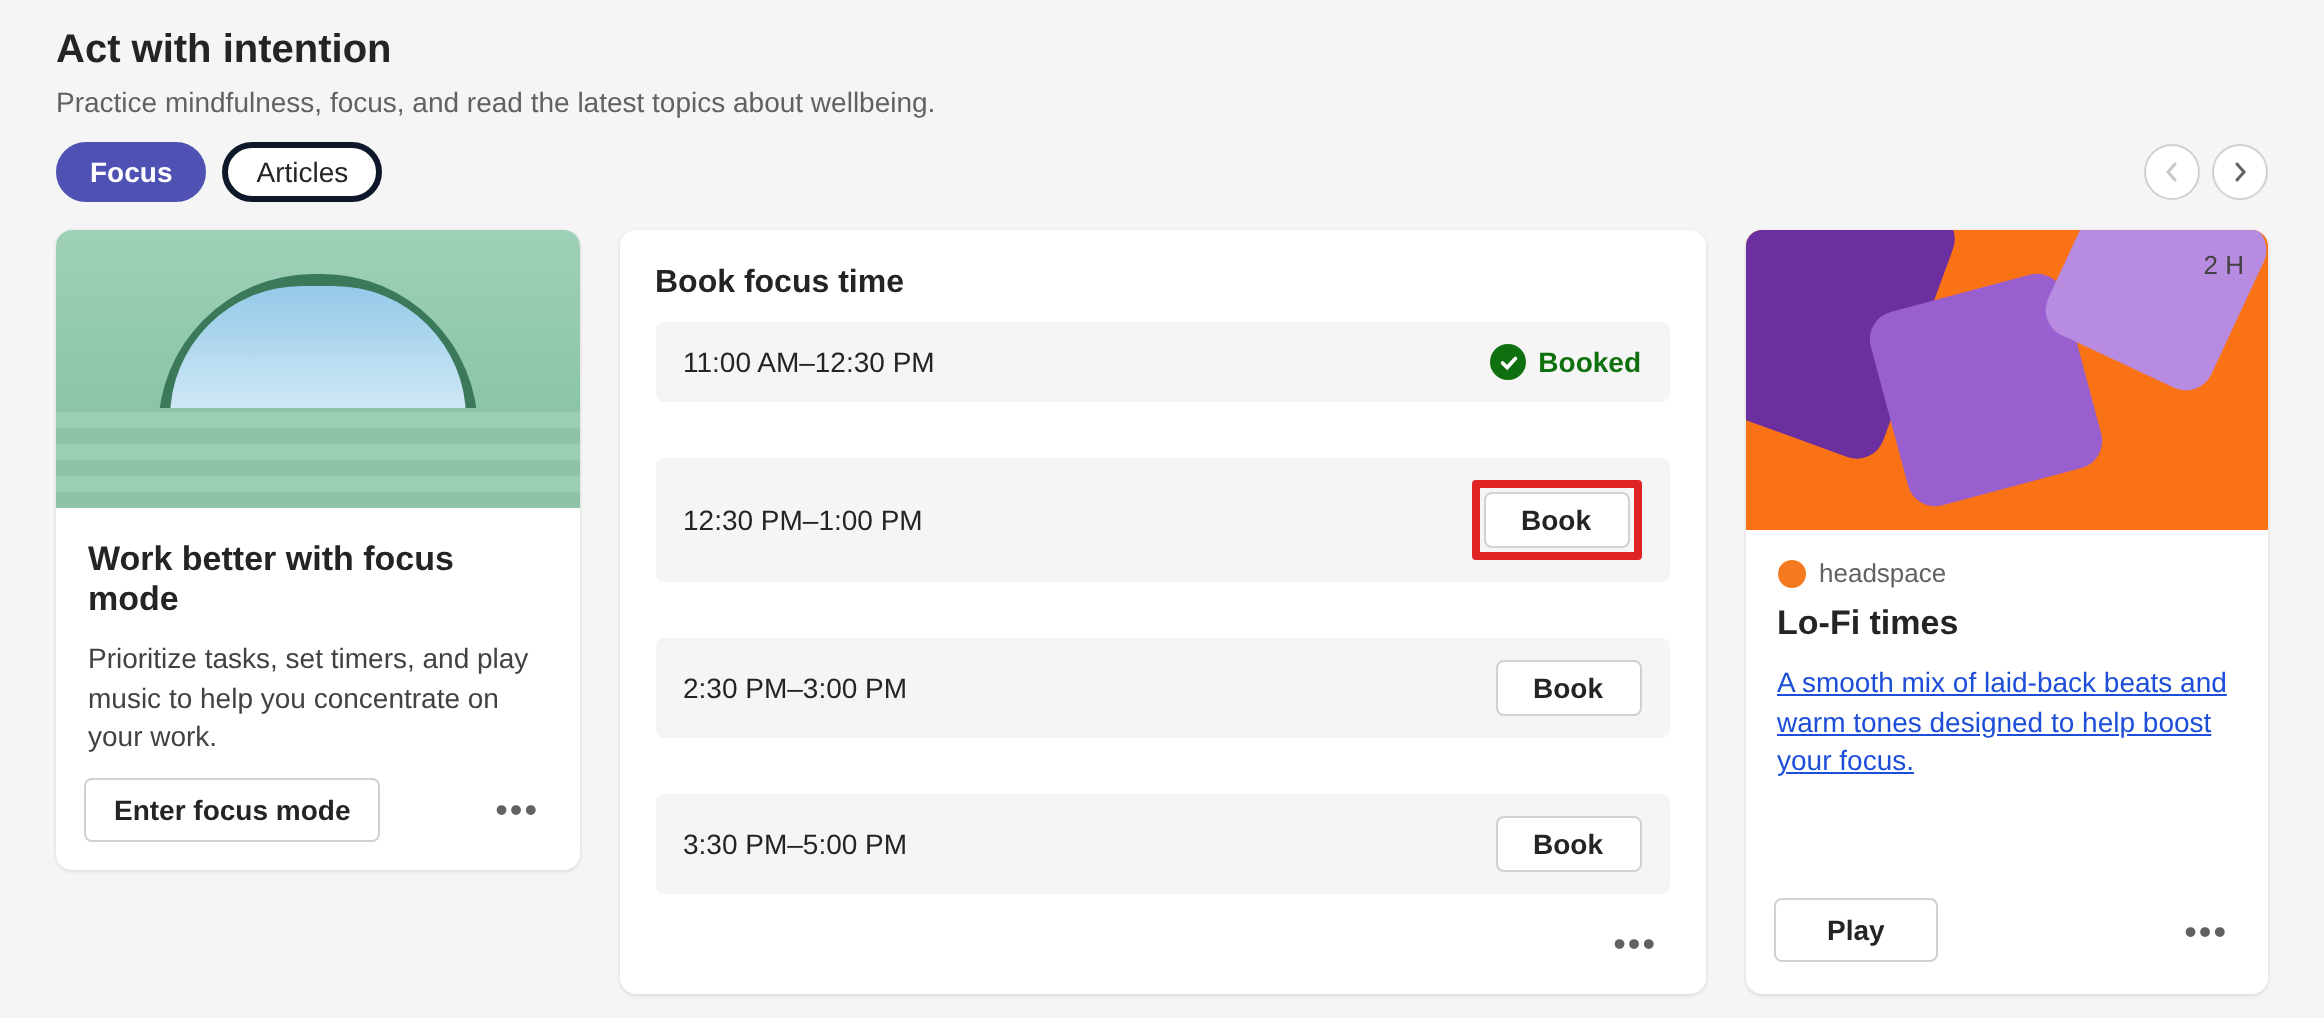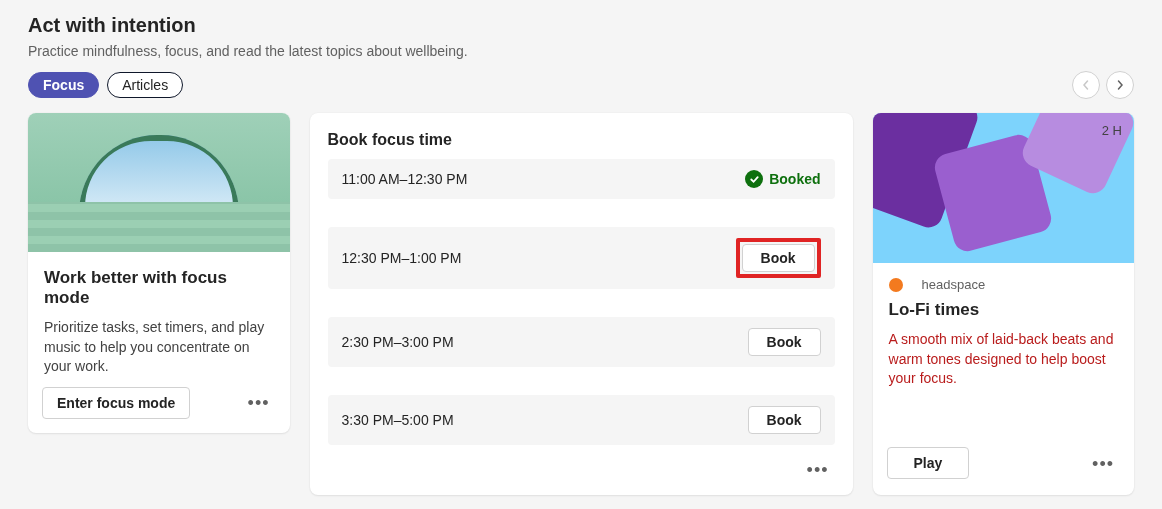--- a/index.html
+++ b/index.html
@@ -24,21 +24,21 @@
       margin-top: 6px;
     }
     .header-row {
       display: flex;
       align-items: center;
       justify-content: space-between;
       margin-top: 12px;
     }
     .tabs { display: flex; gap: 8px; }
     .tab {
-      border: 1px solid #0f172a;
+      border: 3px solid #0f172a;
       background: #fff;
       border-radius: 16px;
       padding: 4px 14px;
       font-size: 14px;
       cursor: pointer;
       color: #242424;
     }
     .tab.active {
       background: #4f52b2;
       border-color: #4f52b2;
@@ -143,37 +143,37 @@
       display: flex; align-items: center; justify-content: center;
     }
     .check-circle svg { width: 11px; height: 11px; }
     .slot .btn { padding: 5px 18px; }
     .highlight-box { border: 4px solid #e02424; border-radius: 2px; padding: 2px; }
     .book-footer { display: flex; justify-content: flex-end; padding-top: 6px; }
 
     
     .lofi-hero {
       height: 150px;
-      background: #7dd3fc;
+      background: #f97316;
       position: relative;
       overflow: hidden;
     }
     .sq { position: absolute; border-radius: 14px; }
     .sq1 { width: 130px; height: 130px; background: #6b2fa0; left: -40px; top: -30px; transform: rotate(20deg); }
     .sq2 { width: 100px; height: 100px; background: #9a5fcf; left: 70px; top: 30px; transform: rotate(-15deg); }
     .sq3 { width: 90px; height: 90px; background: #b78ce0; left: 160px; top: -20px; transform: rotate(25deg); }
     .duration-badge {
       position: absolute; top: 10px; right: 12px;
       font-size: 13px; color: #424242; font-weight: 500;
     }
-    .brand-row { display: flex; align-items: center; gap: 19px; padding: 14px 16px 0 16px; }
+    .brand-row { display: flex; align-items: center; gap: 7px; padding: 14px 16px 0 16px; }
     .brand-dot { width: 14px; height: 14px; border-radius: 50%; background: #f37a1f; }
     .brand-name { font-size: 13px; color: #616161; }
     .lofi-title { font-size: 17px; font-weight: 600; padding: 8px 16px 0 16px; }
-    .lofi-desc { font-size: 14px; color: #b91c1c; padding: 10px 16px 0 16px; line-height: 1.4; }
+    .lofi-desc { font-size: 14px; color: #1d4ed8; padding: 10px 16px 0 16px; line-height: 1.4; text-decoration: underline; }
     .lofi-footer { margin-top: auto; display:flex; align-items:flex-end; justify-content:space-between; padding: 10px 14px 16px 14px; }
     .lofi-footer .btn { padding: 7px 26px; }
     .card-lofi { display: flex; flex-direction: column; }
   </style>
 </head>
 <body>
 
 <div class="container">
   <h1 class="page-title">Act with intention</h1>
   <p class="page-subtitle">Practice mindfulness, focus, and read the latest topics about wellbeing.</p>

